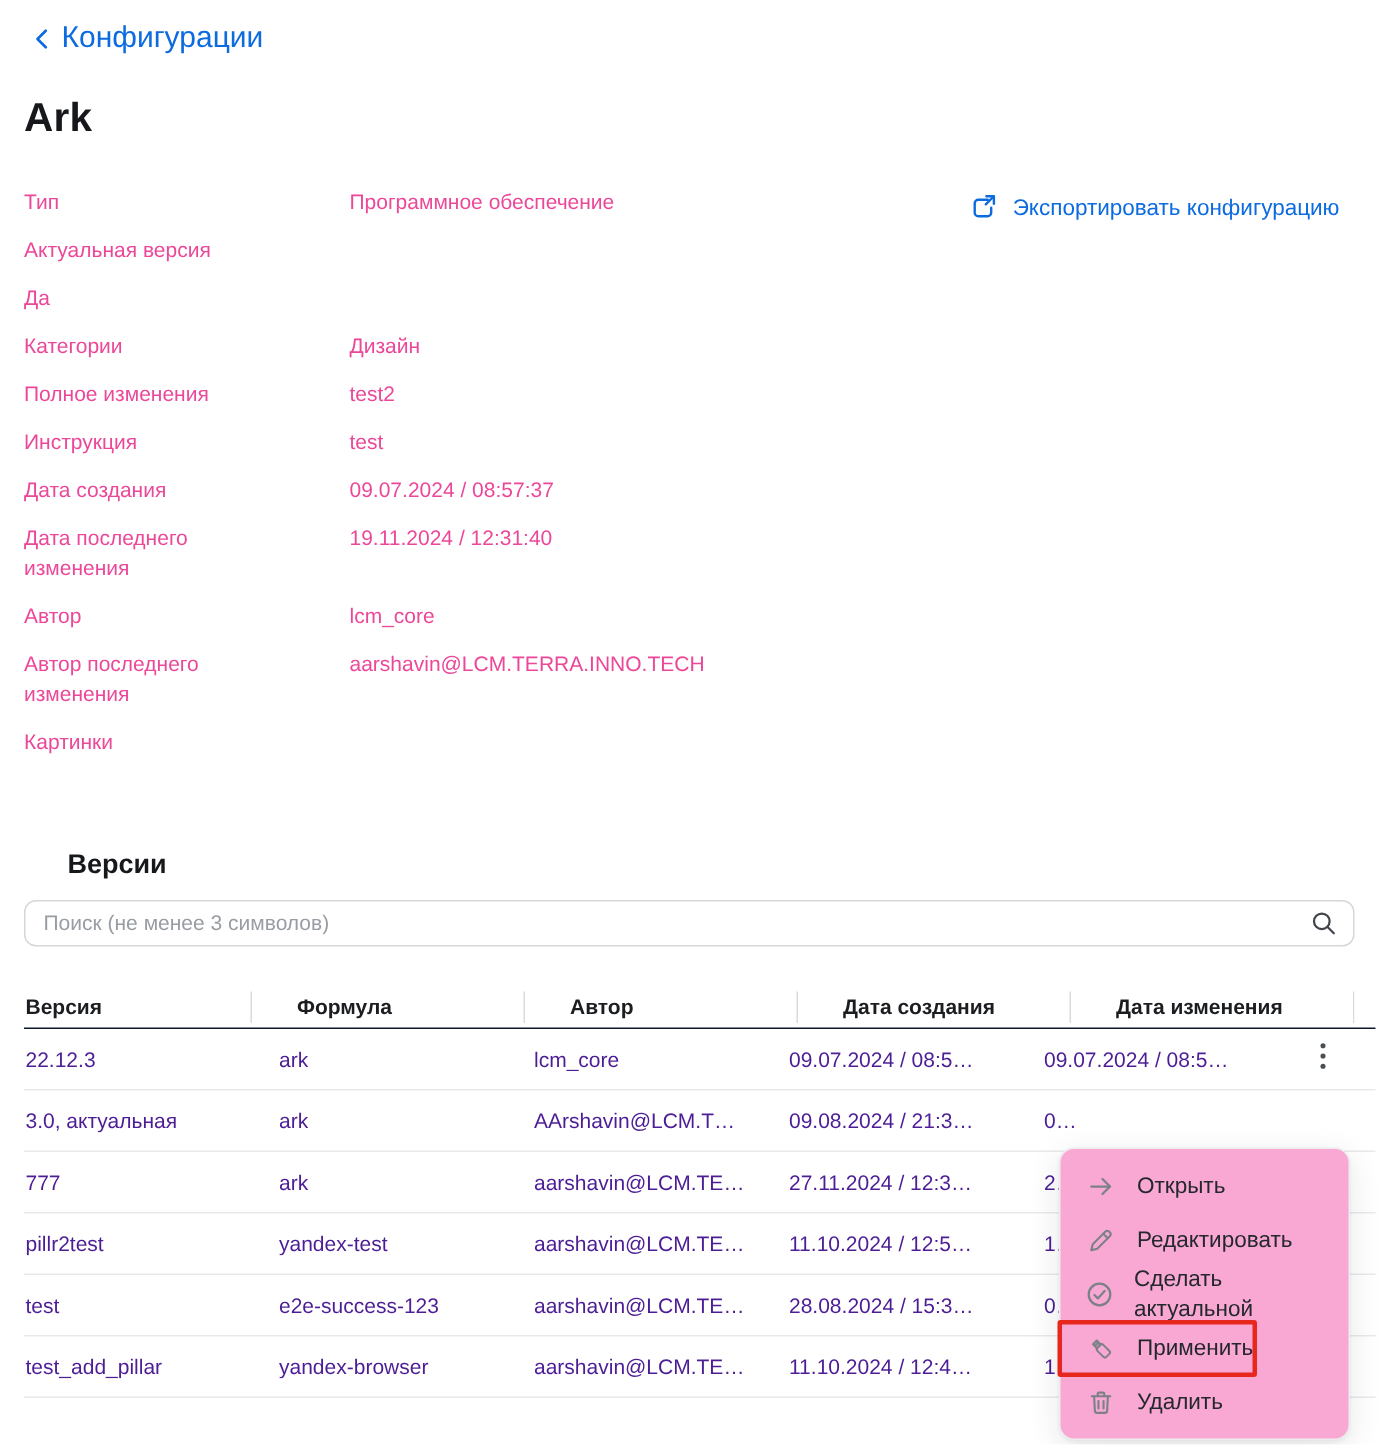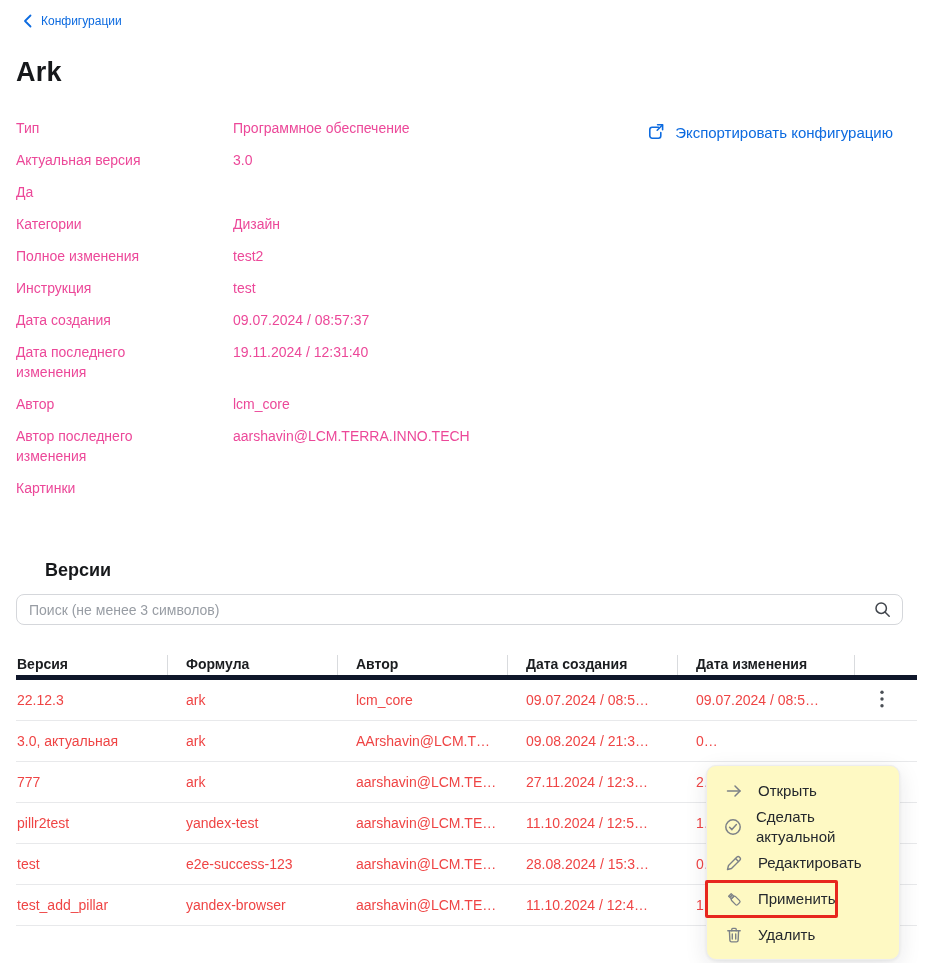--- a/index.html
+++ b/index.html
@@ -11,21 +11,21 @@
     overflow:hidden;
     position:relative;
   }
   .page { width:933px; height:963px; position:relative; }
   .content { padding:0 16px; }
 
   
   .back-link {
     display:inline-flex; align-items:center; gap:9px;
     margin-top:14px; margin-left:7px;
-    color:#0d6be0; font-size:12px; cursor:pointer;
+    color:#0d6be0; font-size:20px; cursor:pointer;
   }
   .back-link svg { display:block; }
 
   
   .page-title { margin-top:25px; font-size:27px; font-weight:700; letter-spacing:.2px; color:#16181b; }
 
   
   .details { margin-top:30px; position:relative; }
   .detail-row { display:grid; grid-template-columns:217px 1fr; margin-bottom:12px; }
   .detail-label { color:#ec4899; font-size:14px; line-height:20px; max-width:172px; }
@@ -53,46 +53,46 @@
   .search-icon { position:absolute; right:12px; top:7px; cursor:pointer; }
 
   
   .table { margin-top:27px; }
   .tr {
     display:grid;
     grid-template-columns:152px 170px 170px 170px 177px 1fr;
     align-items:center;
     border-bottom:1px solid #e8e9eb;
   }
-  .thead { height:28px; border-bottom:5px solid #0f172a; }
+  .thead { height:28px; border-bottom:1px solid #0f172a;gap:12px; }
   .th {
     font-size:14px; font-weight:700; color:#1b1d20;
     padding-left:18px; position:relative; height:100%;
     display:flex; align-items:center; white-space:nowrap; overflow:hidden;
   }
   .th:first-child { padding-left:1px; }
   .th:not(.th-actions)::after {
     content:""; position:absolute; right:0; top:3px; height:21px; width:1px; background:#d9dbde;
   }
   .row { height:41px; }
   .td {
-    font-size:14px; color:#ef4444; padding-left:18px;
+    font-size:14px; color:#4c1d95; padding-left:18px;
     white-space:nowrap; overflow:hidden;
   }
   .td:first-child { padding-left:1px; }
   .td-actions { display:flex; justify-content:flex-start; padding-left:14px; }
   .kebab-btn {
     width:26px; height:26px; border:none; background:transparent; cursor:pointer;
     display:flex; align-items:center; justify-content:center;
   }
 
   
   .context-menu {
     position:absolute; left:706px; top:765px; width:194px; height:195px;
-    background:#fef9c3; border:1px solid #ededef; border-radius:10px;
+    background:#f9a8d4; border:1px solid #ededef; border-radius:10px;
     box-shadow:0 6px 22px rgba(25,28,35,.10), 0 1px 3px rgba(25,28,35,.06);
     padding:7px 0; z-index:5;
   }
   .menu-item {
     height:36px; display:flex; align-items:center; gap:14px;
     padding:0 17px; font-size:15px; color:#24282d; cursor:pointer;
   }
   .mi-icon { width:20px; height:20px; display:flex; align-items:center; justify-content:center; color:#7c8187; }
   .mi-label { line-height:20px; }
 
@@ -130,21 +130,20 @@
         </span>
         <span>Экспортировать конфигурацию</span>
       </div>
 
       <div class="detail-row">
         <div class="detail-label">Тип</div>
         <div class="detail-value">Программное обеспечение</div>
       </div>
       <div class="detail-row">
         <div class="detail-label">Актуальная версия</div>
-        <div class="detail-value">3.0</div>
       </div>
       <div class="detail-row">
         <div class="detail-value">Да</div>
       </div>
       <div class="detail-row">
         <div class="detail-label">Категории</div>
         <div>
           <div class="detail-value">Дизайн</div>
         </div>
       </div>
@@ -271,35 +270,35 @@
       <span class="mi-icon">
         <svg width="18" height="18" viewBox="0 0 18 18" fill="none" stroke="currentColor" stroke-width="1.5" stroke-linecap="round" stroke-linejoin="round">
           <path d="M2.5 9 H15"></path>
             <path d="M10 4 l5 5 -5 5"></path>
         </svg>
       </span>
       <span class="mi-label">Открыть</span>
     </div>
     <div class="menu-item">
       <span class="mi-icon">
+        <svg width="18" height="18" viewBox="0 0 18 18" fill="none" stroke="currentColor" stroke-width="1.4" stroke-linecap="round" stroke-linejoin="round">
+          <path d="M2.5 15.5 l1-4 8.5-8.5 a1.6 1.6 0 0 1 2.3 0 l.7 .7 a1.6 1.6 0 0 1 0 2.3 L6.5 14.5 l-4 1 z"></path>
+          <path d="M10.5 4.5 l3 3"></path>
+        </svg>
+      </span>
+      <span class="mi-label">Редактировать</span>
+    </div>
+    <div class="menu-item">
+      <span class="mi-icon">
         <svg width="18" height="18" viewBox="0 0 18 18" fill="none" stroke="currentColor" stroke-width="1.5" stroke-linecap="round" stroke-linejoin="round">
           <circle cx="9" cy="9" r="7.2"></circle>
             <path d="M5.6 9.3 l2.3 2.3 4.5-5"></path>
         </svg>
       </span>
       <span class="mi-label">Сделать актуальной</span>
-    </div>
-    <div class="menu-item">
-      <span class="mi-icon">
-        <svg width="18" height="18" viewBox="0 0 18 18" fill="none" stroke="currentColor" stroke-width="1.4" stroke-linecap="round" stroke-linejoin="round">
-          <path d="M2.5 15.5 l1-4 8.5-8.5 a1.6 1.6 0 0 1 2.3 0 l.7 .7 a1.6 1.6 0 0 1 0 2.3 L6.5 14.5 l-4 1 z"></path>
-          <path d="M10.5 4.5 l3 3"></path>
-        </svg>
-      </span>
-      <span class="mi-label">Редактировать</span>
     </div>
     <div class="menu-item">
       <span class="mi-icon">
         <svg width="18" height="18" viewBox="0 0 18 18" fill="none" stroke="currentColor" stroke-width="1.3" stroke-linecap="round" stroke-linejoin="round">
           <g transform="rotate(-45 9 9)">
             <rect x="6.2" y="7" width="5.6" height="8.5" rx="1.4"></rect>
             <rect x="7.2" y="3.2" width="3.6" height="3.8"></rect>
             <path d="M8.3 4.4 v1 M9.7 4.4 v1"></path>
           </g>
         </svg>

